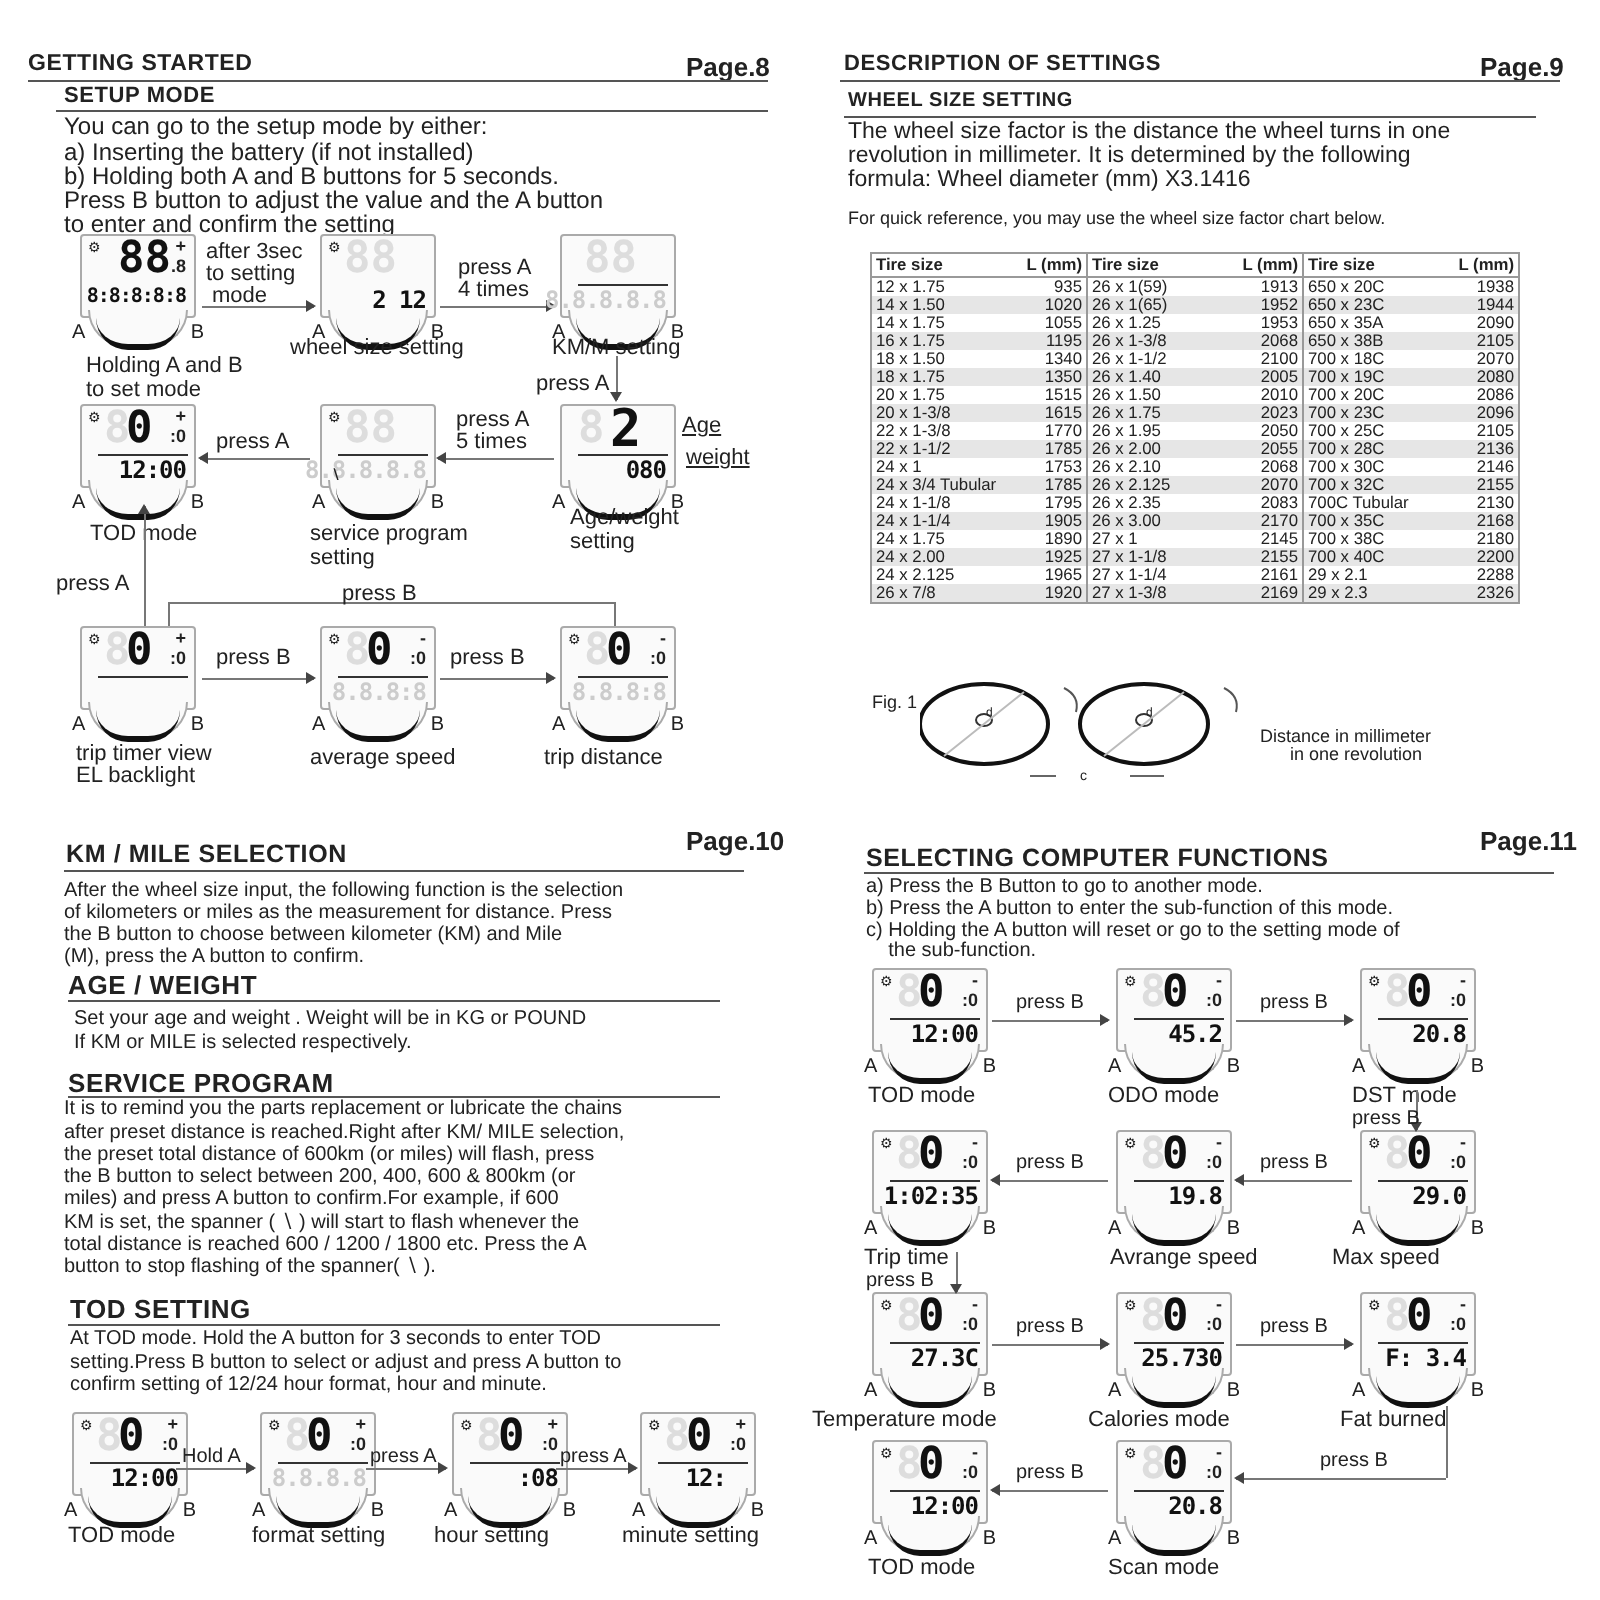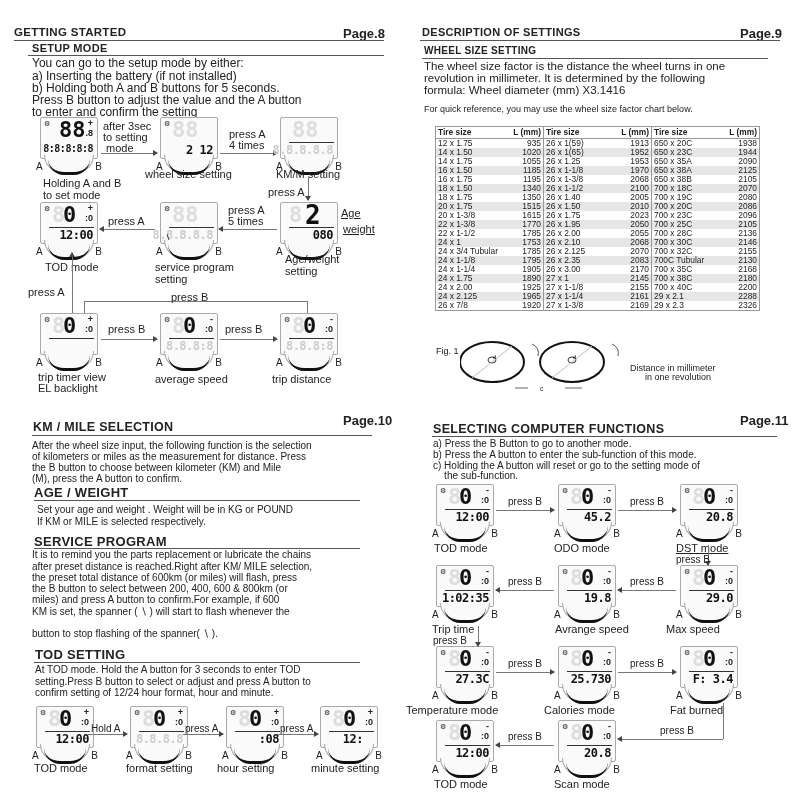--- a/index.html
+++ b/index.html
@@ -285,28 +285,20 @@
         </tr>
         <tr>
           <td>14 x 1.75</td>
           <td class="n sep">1055</td>
           <td>26 x 1.25</td>
           <td class="n sep">1953</td>
           <td>650 x 35A</td>
           <td class="n">2090</td>
         </tr>
         <tr>
-          <td>16 x 1.50</td>
-          <td class="n sep">1185</td>
-          <td>26 x 1-1/8</td>
-          <td class="n sep">1970</td>
-          <td>650 x 38A</td>
-          <td class="n">2125</td>
-        </tr>
-        <tr>
           <td>16 x 1.75</td>
           <td class="n sep">1195</td>
           <td>26 x 1-3/8</td>
           <td class="n sep">2068</td>
           <td>650 x 38B</td>
           <td class="n">2105</td>
         </tr>
         <tr>
           <td>18 x 1.50</td>
           <td class="n sep">1340</td>
@@ -457,20 +449,21 @@
   <div class="txt small" style="left:37px;top:116px;font-size:10px;line-height:12px">If KM or MILE is selected respectively.</div>
 
   <div class="h1" style="left:34px;top:134px;font-size:13px">SERVICE PROGRAM</div>
   <div class="rule" style="left:34px;top:148px;width:326px"></div>
   <div class="txt small" style="left:32px;top:149px;font-size:10px;line-height:12px">It is to remind you the parts replacement or lubricate the chains</div>
   <div class="txt small" style="left:32px;top:161px;font-size:10px;line-height:12px">after preset distance is reached.Right after KM/ MILE selection,</div>
   <div class="txt small" style="left:32px;top:172px;font-size:10px;line-height:12px">the preset total distance of 600km (or miles) will flash, press</div>
   <div class="txt small" style="left:32px;top:183px;font-size:10px;line-height:12px">the B button to select between 200, 400, 600 &amp; 800km (or</div>
   <div class="txt small" style="left:32px;top:194px;font-size:10px;line-height:12px">miles) and press A button to confirm.For example, if 600</div>
   <div class="txt small" style="left:32px;top:206px;font-size:10px;line-height:12px">KM  is set, the spanner (  ∖  ) will start to flash whenever the</div>
+  <div class="txt small" style="left:32px;top:217px;font-size:10px;line-height:12px">total distance is reached 600 / 1200 / 1800 etc. Press the A</div>
   <div class="txt small" style="left:32px;top:228px;font-size:10px;line-height:12px">button to stop flashing of the spanner(  ∖  ).</div>
 
   <div class="h1" style="left:35px;top:247px;font-size:13px">TOD SETTING</div>
   <div class="rule" style="left:34px;top:262px;width:326px"></div>
   <div class="txt small" style="left:35px;top:264px;font-size:10px;line-height:12px">At TOD mode. Hold the A button for 3 seconds to enter TOD</div>
   <div class="txt small" style="left:35px;top:276px;font-size:10px;line-height:12px">setting.Press B button to select or adjust and press A button to</div>
   <div class="txt small" style="left:35px;top:287px;font-size:10px;line-height:12px">confirm setting of 12/24 hour format, hour and minute.</div>
 
   <div class="dev" style="left:36px;top:306px">
     <div class="scr">
@@ -597,21 +590,21 @@
           <span class="sign">-</span>
           <span class="dec">:0</span>
           <div class="line"></div>
           <span class="val">20.8</span>
         </div>
         <div class="bot"></div>
         <div class="arc"></div>
         <span class="A">A</span>
         <span class="B">B</span>
       </div>
-      <div class="lbl" style="left: 276px; top: 142px; text-decoration: underline;">DST mode</div>
+      <div class="lbl" style="left: 276px; top: 142px;">DST mode</div>
       <div class="dev" style="left: 280px; top: 165px;">
         <div class="scr">
           <span class="bike">⚙</span>
           <span class="ghost">8</span>
           <span class="big">0</span>
           <span class="sign">-</span>
           <span class="dec">:0</span>
           <div class="line"></div>
           <span class="val">29.0</span>
         </div>

